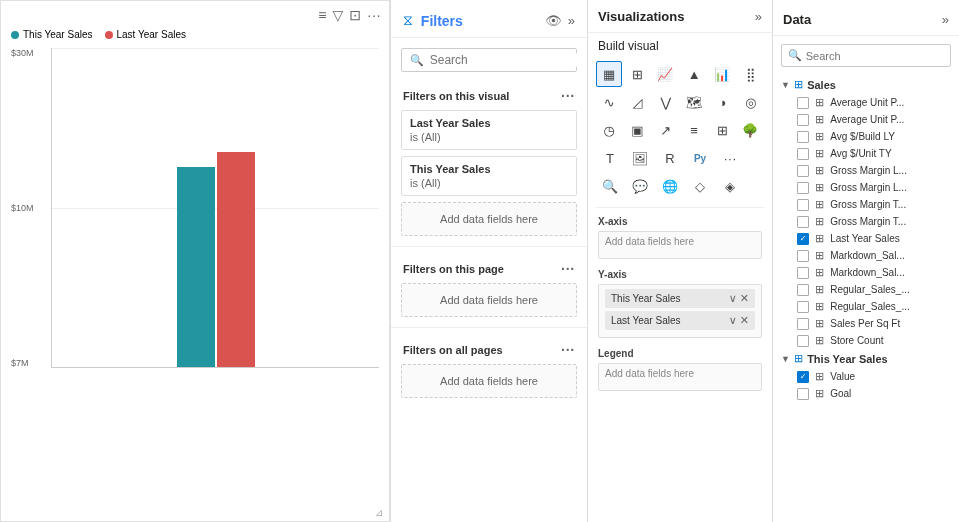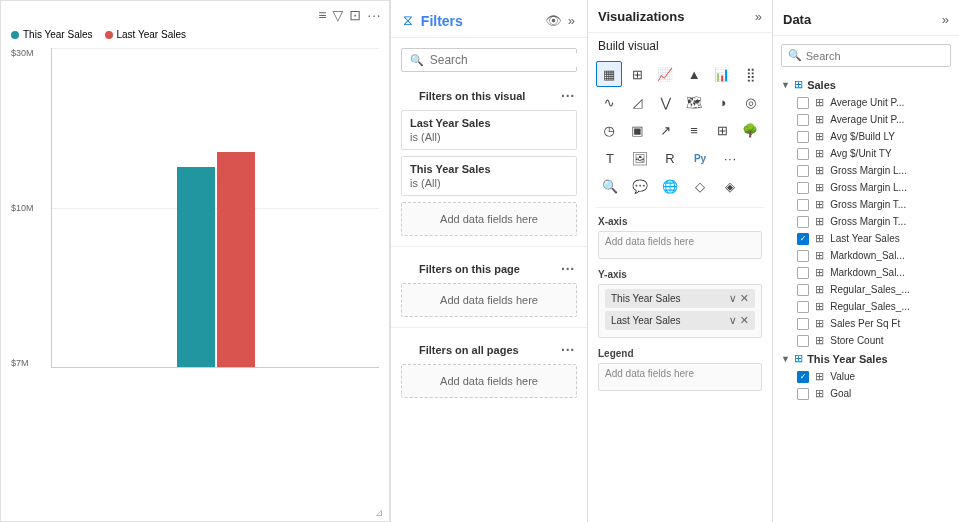--- a/index.html
+++ b/index.html
@@ -129,21 +129,20 @@
       color: #333;
     }
     .filters-section-label {
       font-size: 11px;
       font-weight: 600;
       color: #333;
       padding: 10px 12px 6px 12px;
       display: flex;
       justify-content: space-between;
       align-items: center;
-      margin-left: 16px;
     }
     .section-dots { color: #666; font-size: 14px; cursor: pointer; }
     .filter-card {
       margin: 0 10px 6px 10px;
       border: 1px solid #ddd;
       border-radius: 2px;
       padding: 6px 8px;
       font-size: 11px;
       background: white;
       cursor: pointer;

